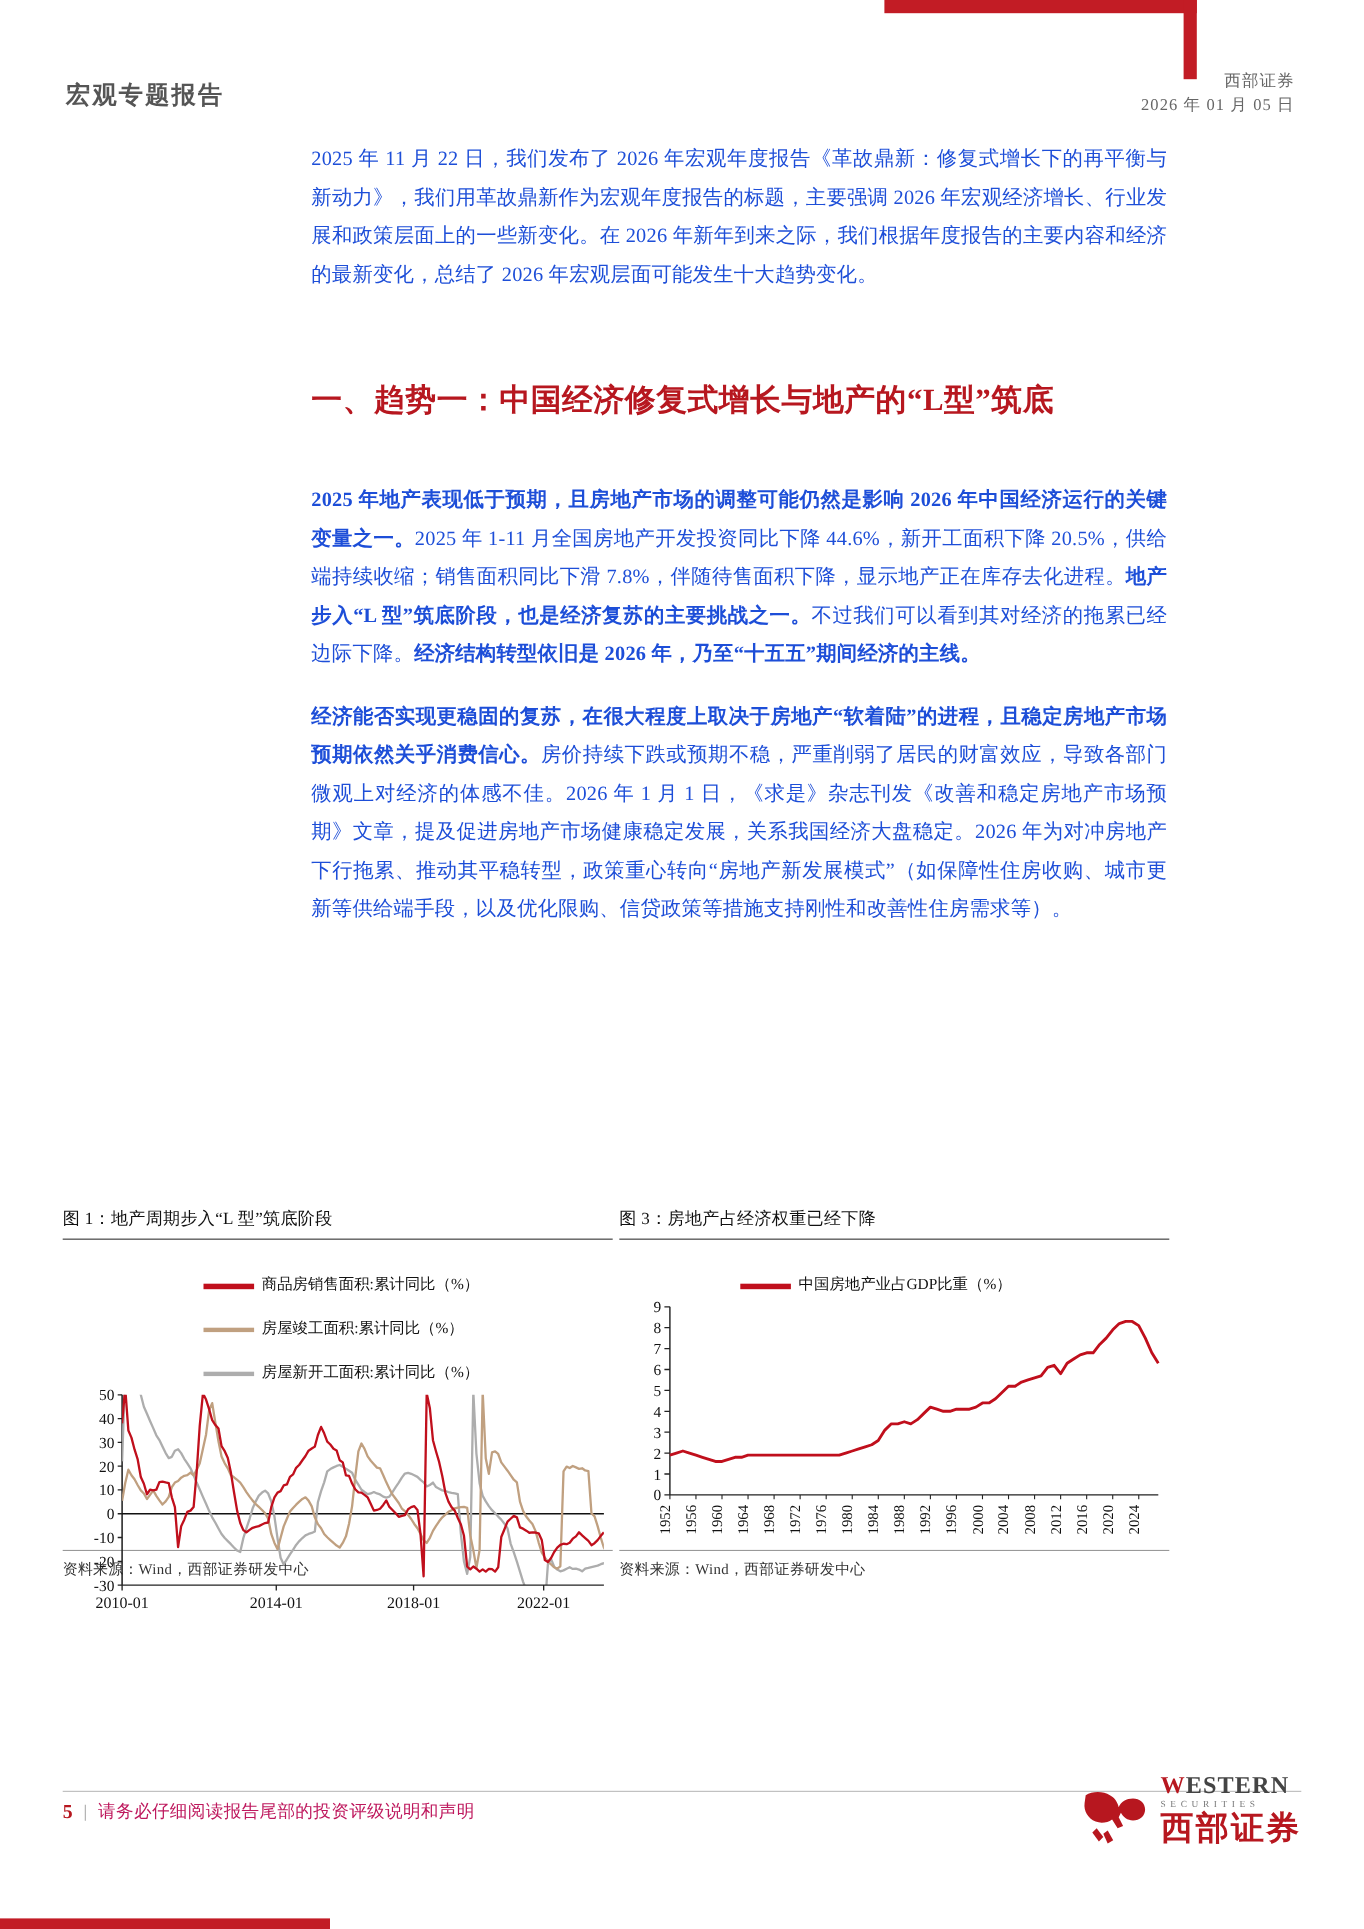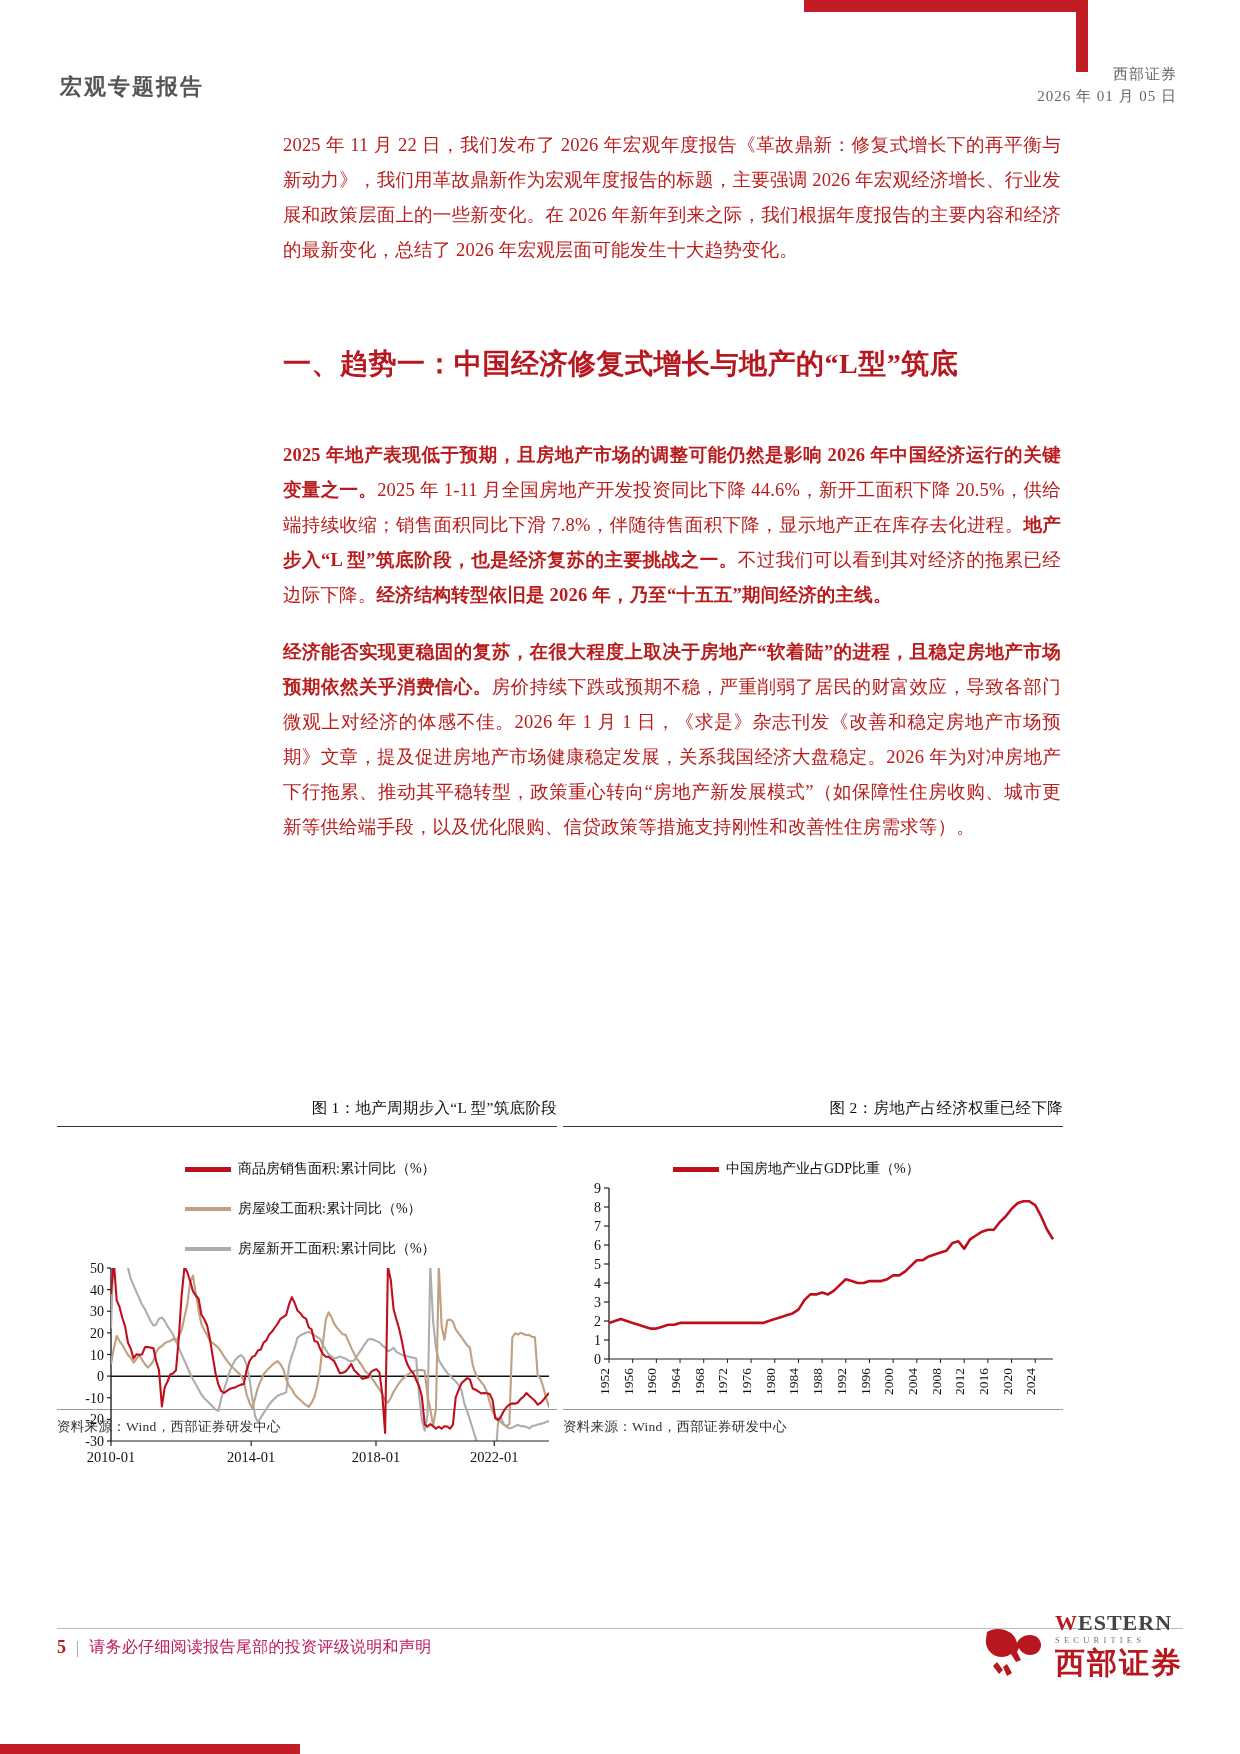--- a/index.html
+++ b/index.html
@@ -28,41 +28,41 @@
   }
   .hdr-right .org{font-size:15px;letter-spacing:1px;}
   .hdr-right .date{font-size:15px;letter-spacing:1px;}
 
   
   .content{position:absolute;left:283px;top:128px;width:778px;}
   p.para{
     margin:0 0 0 0;
     font-size:18.5px;
     line-height:35px;
-    color:#b91c1c;
+    color:#1d4ed8;
     text-align:justify;
     text-justify:inter-ideograph;
     letter-spacing:.2px;
   }
   p.para + p.para{margin-top:22px;}
   p.para b{font-weight:700;}
 
   
   .sect{
     position:absolute;left:283px;top:345px;width:790px;
     color:#b7171f;font-weight:700;font-size:28px;letter-spacing:.5px;
     font-family:"Liberation Serif", serif;
     white-space:nowrap;
   }
 
   
   .fig{position:absolute;top:1098px;width:500px;}
   .fig.left{left:57px;}
   .fig.right{left:563px;}
-  .fig-title{font-size:15.5px;color:#111;margin-bottom:7px;letter-spacing:.3px;text-align:right;}
+  .fig-title{font-size:15.5px;color:#111;margin-bottom:7px;letter-spacing:.3px;}
   .fig-rule{border-top:1.6px solid #333;}
   .fig-body{height:282px;position:relative;}
   .fig-foot-rule{border-top:1px solid #999;}
   .fig-source{font-size:13.5px;color:#333;padding-top:8px;letter-spacing:.3px;}
 
   .legend{padding-top:12px;}
   .legend-row{display:flex;align-items:center;font-size:14px;color:#111;line-height:20px;margin-bottom:3px;margin-top:20px;}
   .legend-row .swatch{display:inline-block;width:46px;height:4px;margin-right:7px;flex:0 0 auto;}
   .lg1 .swatch{background:#c00f1c;height:5px;}
   .lg2 .swatch{background:#c0a080;}
@@ -173,21 +173,21 @@
             <text x="437.25" y="200" text-anchor="middle" font-size="14.5" fill="#111" font-family="Liberation Serif, serif">2022-01</text>
             <line x1="54" y1="179" x2="492" y2="179" stroke="#222" stroke-width="1.2"></line>
           </svg>
       </div>
     </div>
     <div class="fig-foot-rule"></div>
     <div class="fig-source">资料来源：Wind，西部证券研发中心</div>
   </div>
 
   <div class="fig right">
-    <div class="fig-title">图 2：房地产占经济权重已经下降</div>
+    <div class="fig-title">图 3：房地产占经济权重已经下降</div>
     <div class="fig-rule"></div>
     <div class="fig-body">
       <div class="legend r">
         <div class="legend-row lg1">
           <span class="swatch"></span>
           <span>中国房地产业占GDP比重（%）</span>
         </div>
       </div>
       <div class="plot">
         <svg id="svg-chart2" width="500" height="255" viewBox="0 0 500 255">

